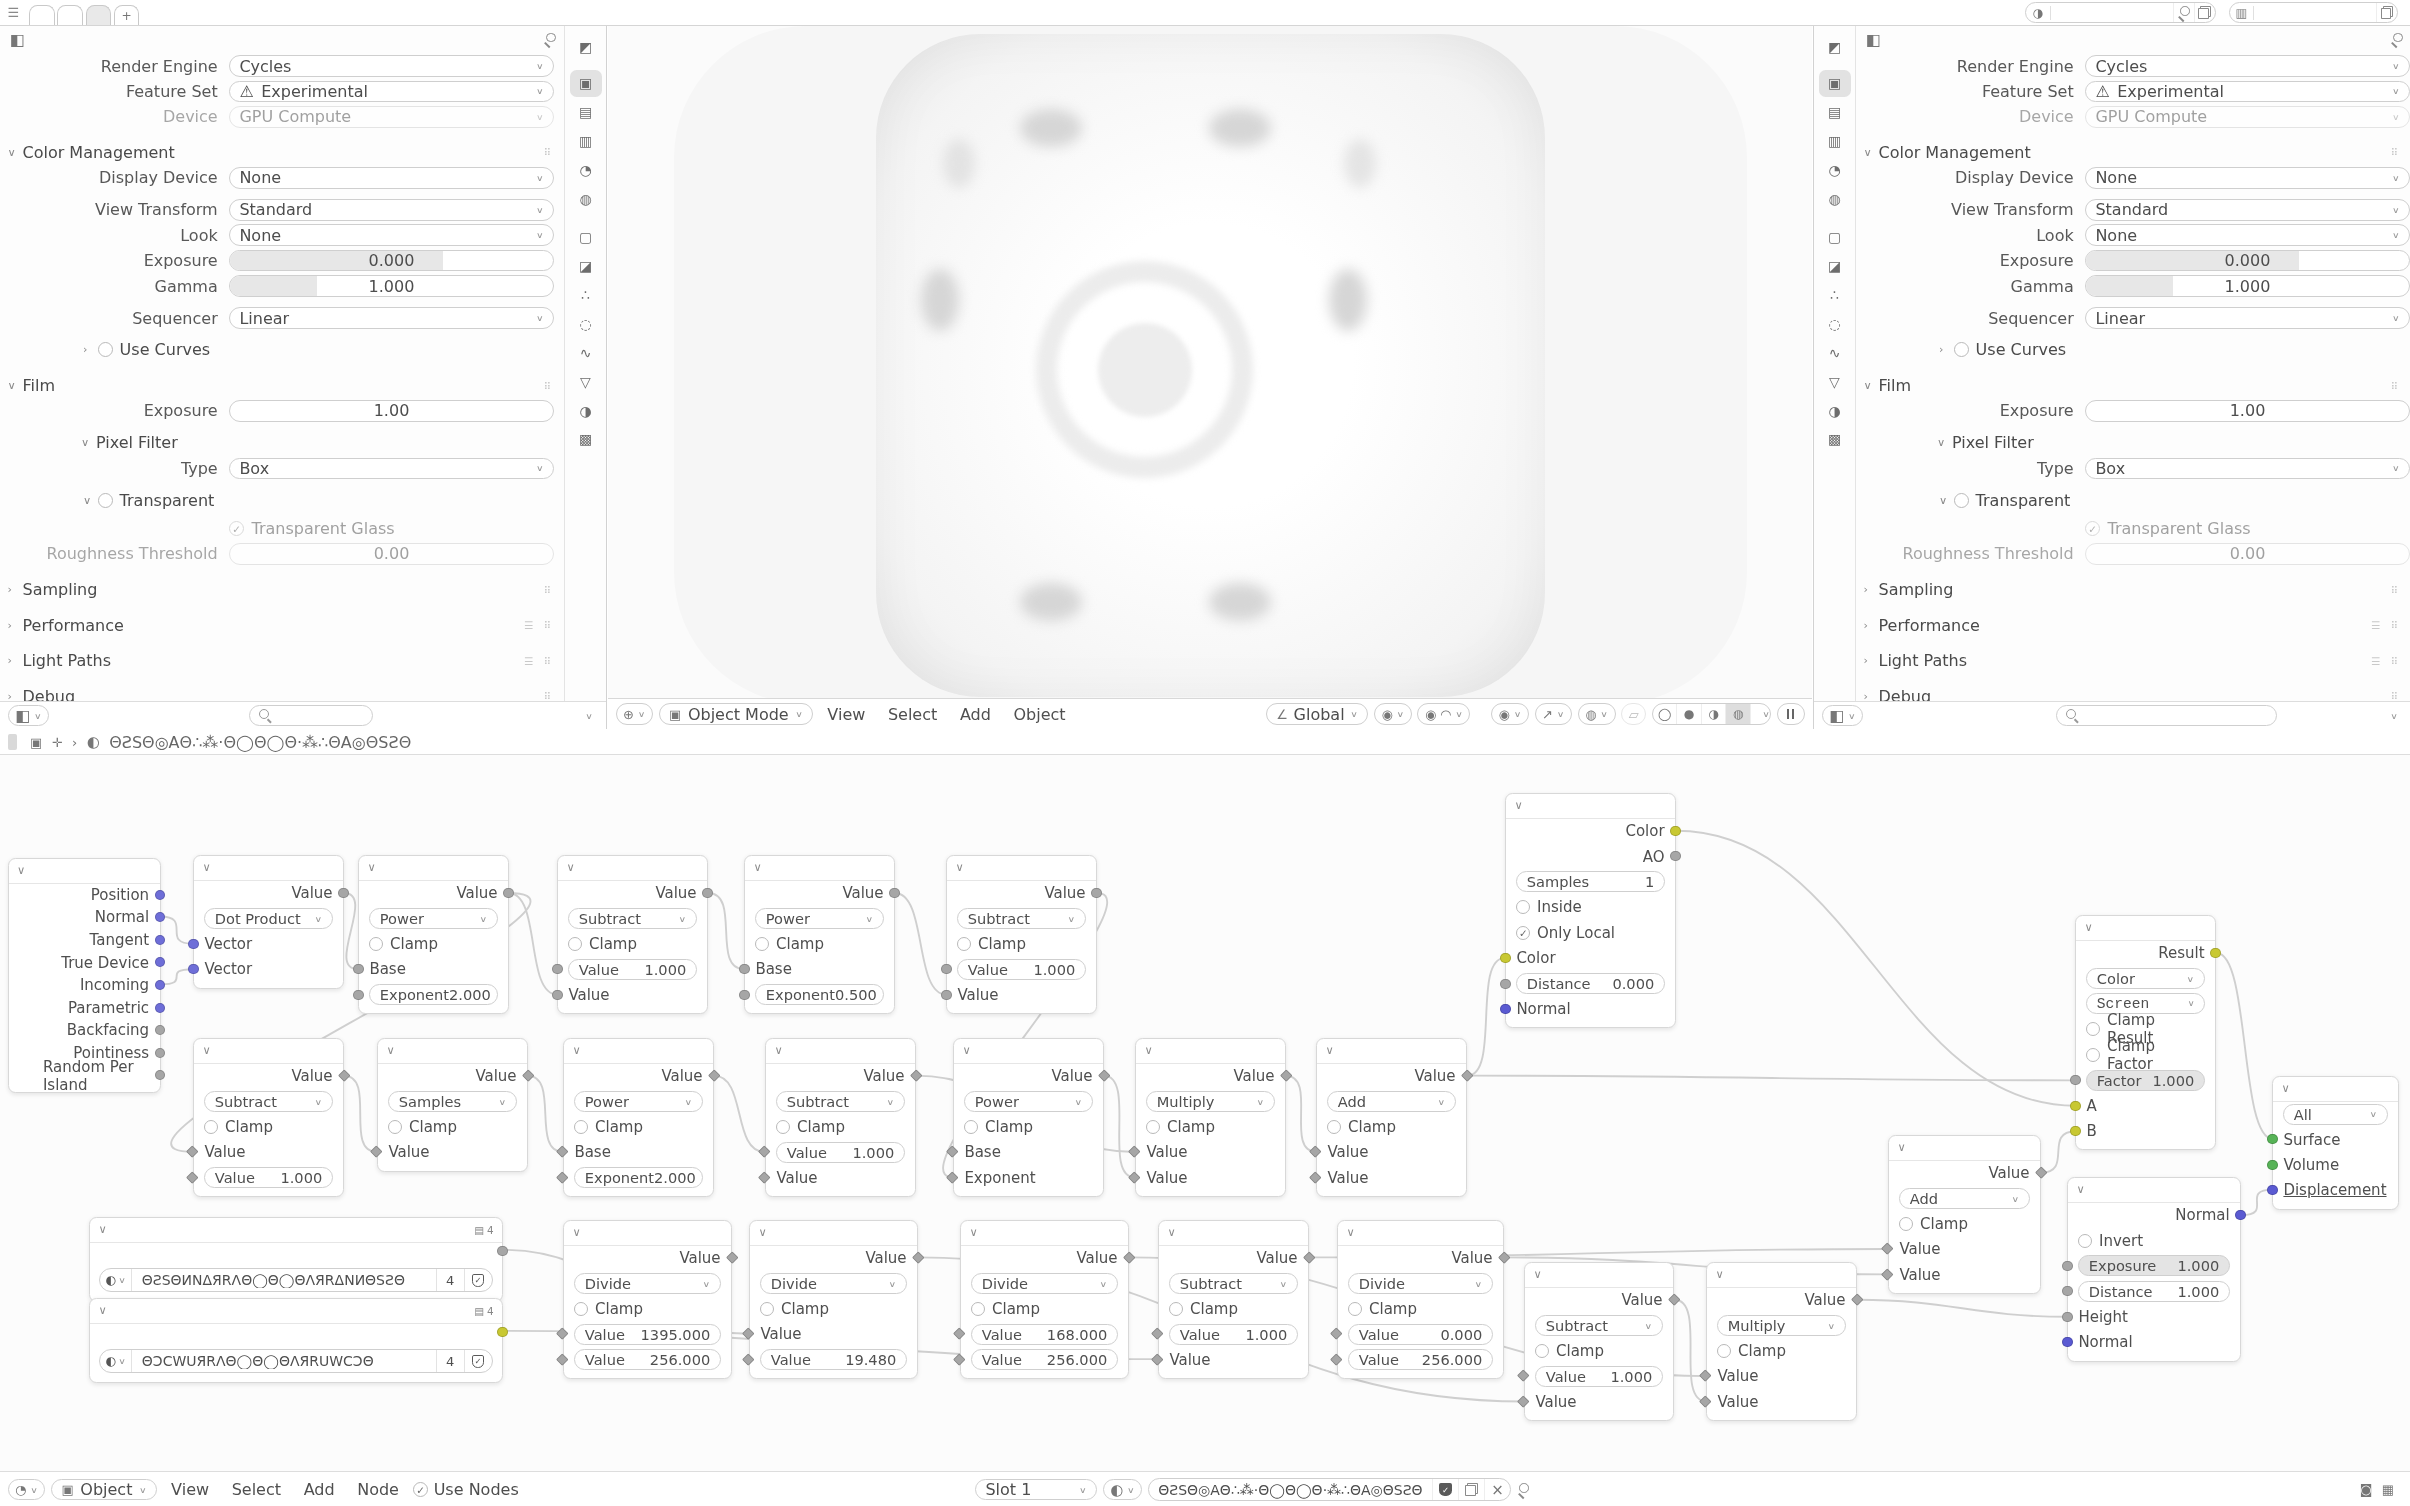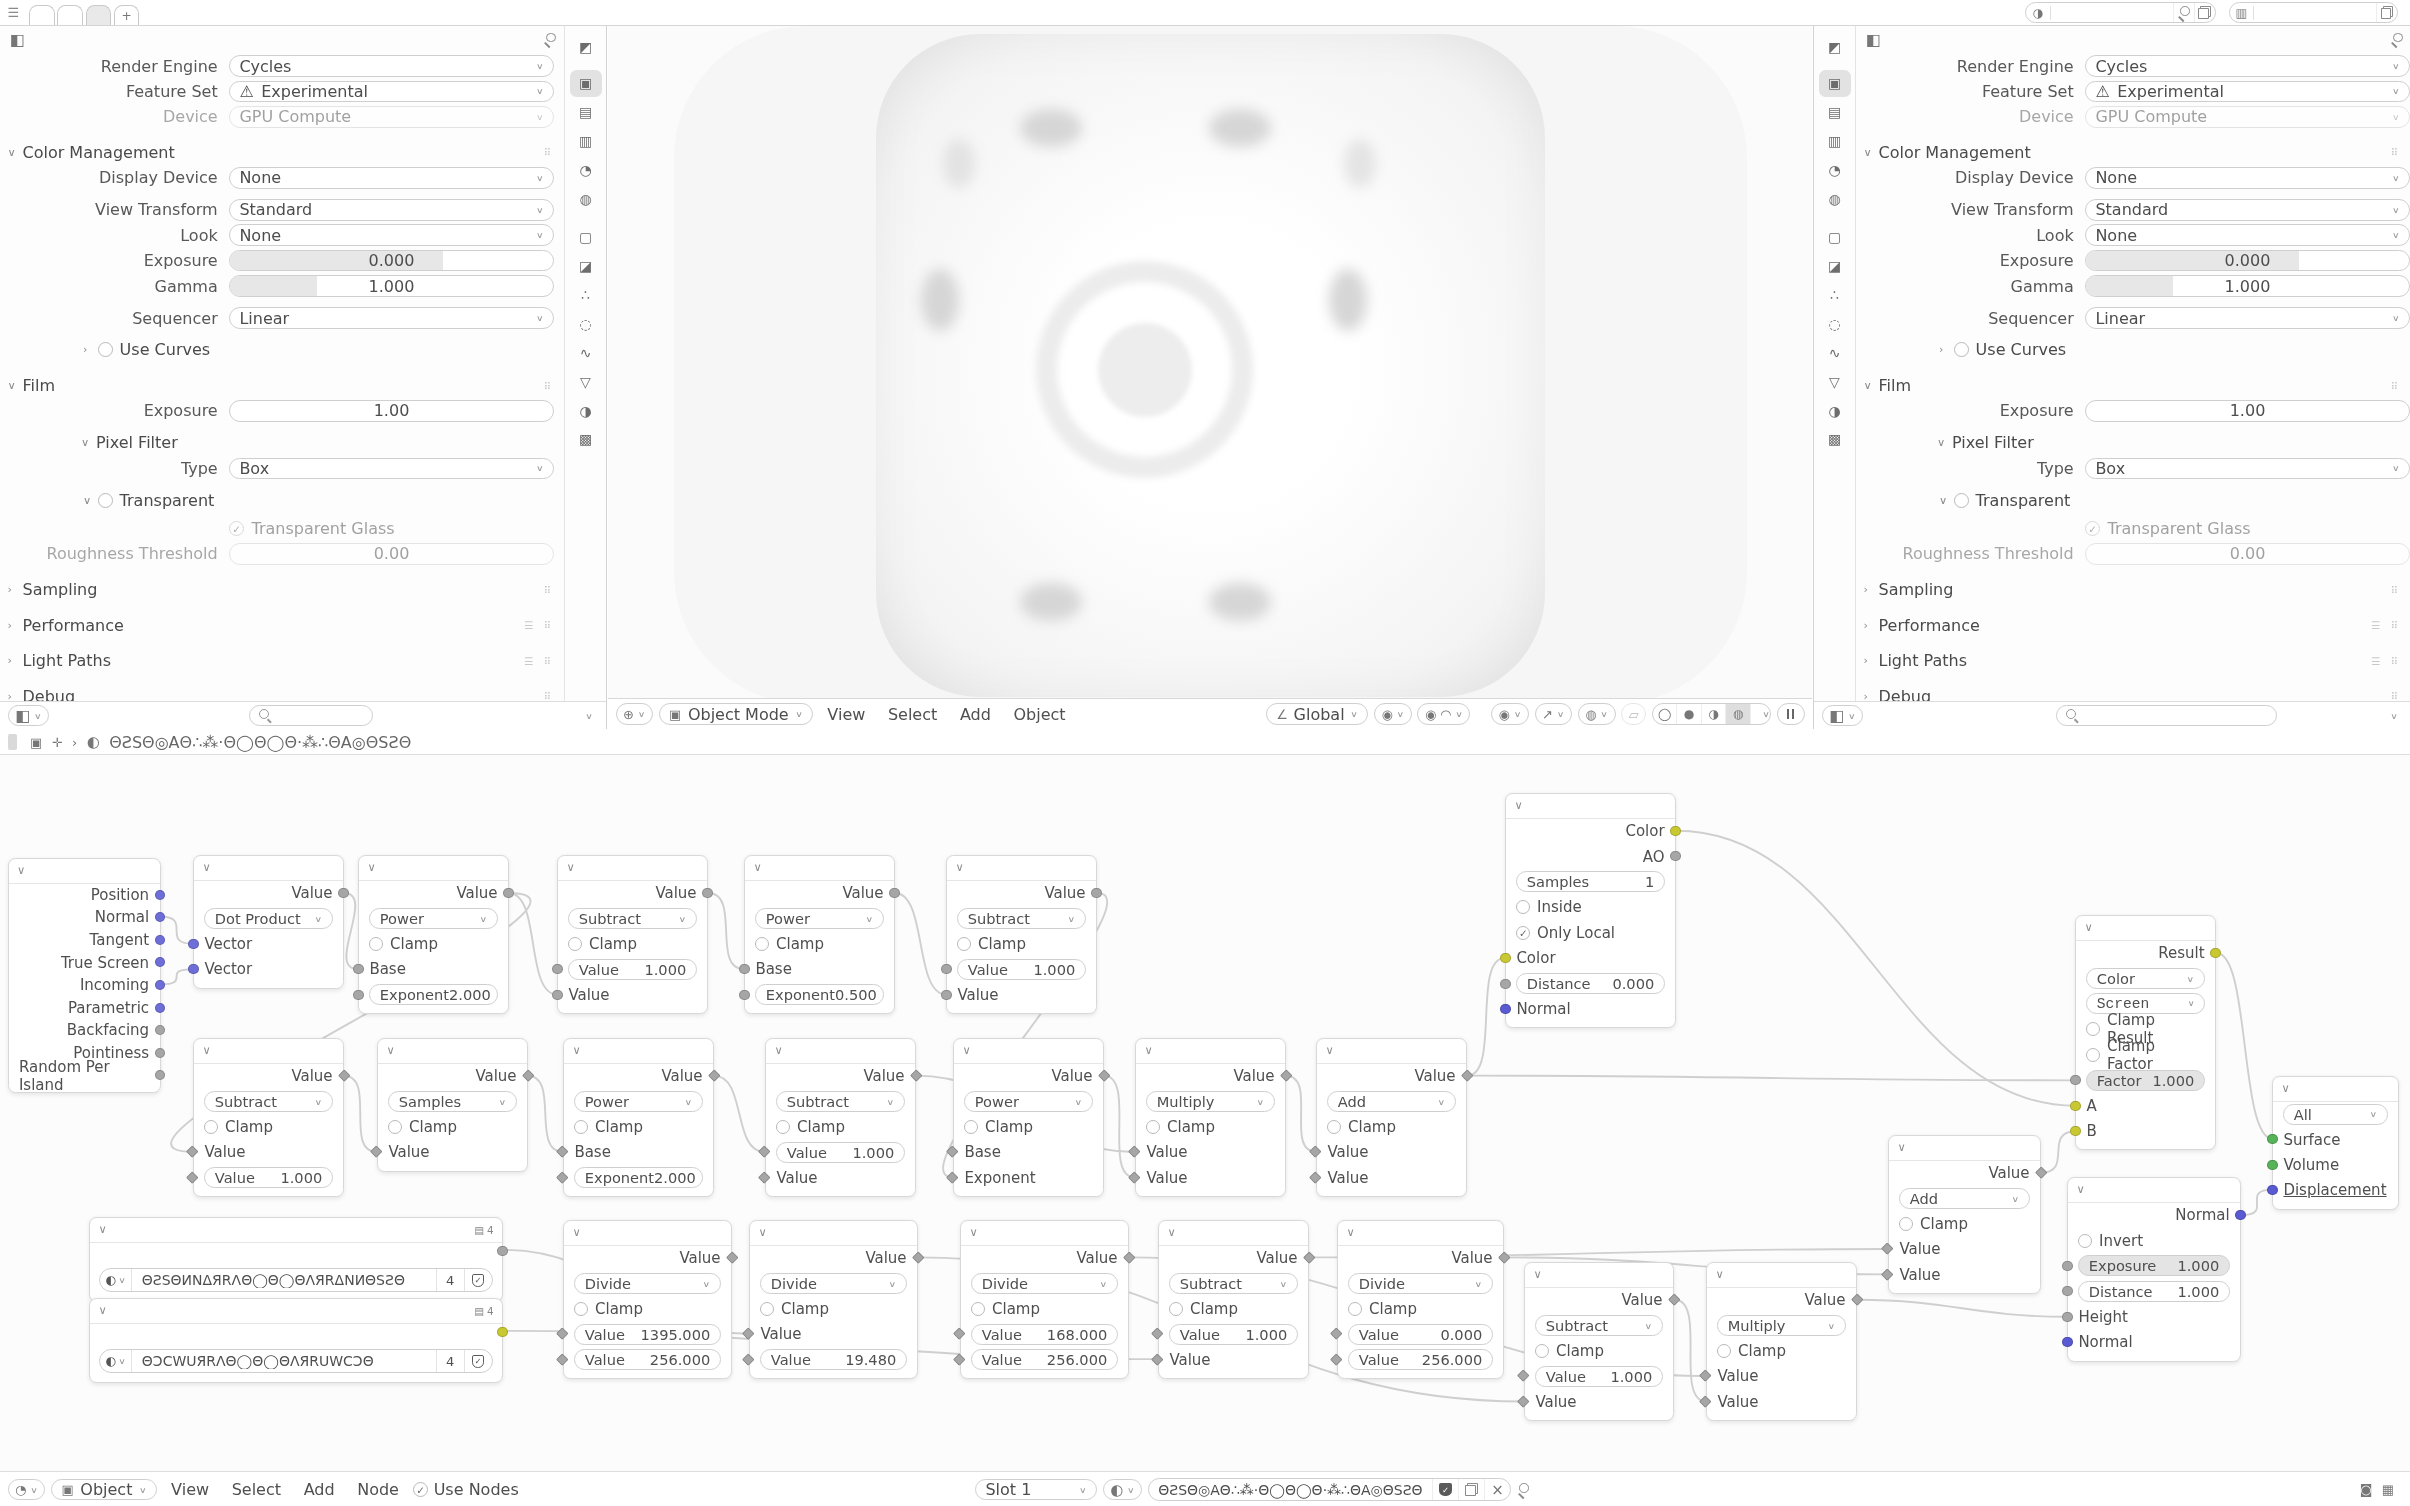--- a/index.html
+++ b/index.html
@@ -617,40 +617,40 @@
         <span class="sock circle" style="background: rgb(110, 110, 216); top: 31px; right: -5.6px;"></span>
         <div class="nrow outr" style="height: 22.6px;">
           <span>Normal</span>
         </div>
         <span class="sock circle" style="background: rgb(110, 110, 216); top: 53px; right: -5.6px;"></span>
         <div class="nrow outr" style="height: 22.6px;">
           <span>Tangent</span>
         </div>
         <span class="sock circle" style="background: rgb(110, 110, 216); top: 76px; right: -5.6px;"></span>
         <div class="nrow outr" style="height: 22.6px;">
-          <span>True Screen</span>
+          <span>True Device</span>
         </div>
         <span class="sock circle" style="background: rgb(110, 110, 216); top: 98px; right: -5.6px;"></span>
         <div class="nrow outr" style="height: 22.6px;">
           <span>Incoming</span>
         </div>
         <span class="sock circle" style="background: rgb(110, 110, 216); top: 121px; right: -5.6px;"></span>
         <div class="nrow outr" style="height: 22.6px;">
           <span>Parametric</span>
         </div>
         <span class="sock circle" style="background: rgb(110, 110, 216); top: 144px; right: -5.6px;"></span>
         <div class="nrow outr" style="height: 22.6px;">
           <span>Backfacing</span>
         </div>
         <span class="sock circle" style="background: rgb(166, 166, 166); top: 166px; right: -5.6px;"></span>
         <div class="nrow outr" style="height: 22.6px;">
           <span>Pointiness</span>
         </div>
         <span class="sock circle" style="background: rgb(166, 166, 166); top: 189px; right: -5.6px;"></span>
-        <div class="nrow outr" style="height: 22.6px;">
+        <div class="nrow outr" style="height: 22.6px; margin-left: 24px;">
           <span>Random Per Island</span>
         </div>
         <span class="sock circle" style="background: rgb(166, 166, 166); top: 211px; right: -5.6px;"></span>
       </div>
       <div class="node" style="left: 193px; top: 125px; width: 151px; height: 134px;">
         <div class="nhead">
           <span>∨</span>
         </div>
         <div class="nrow outr" style="height: 25.4px;">
           <span>Value</span>

